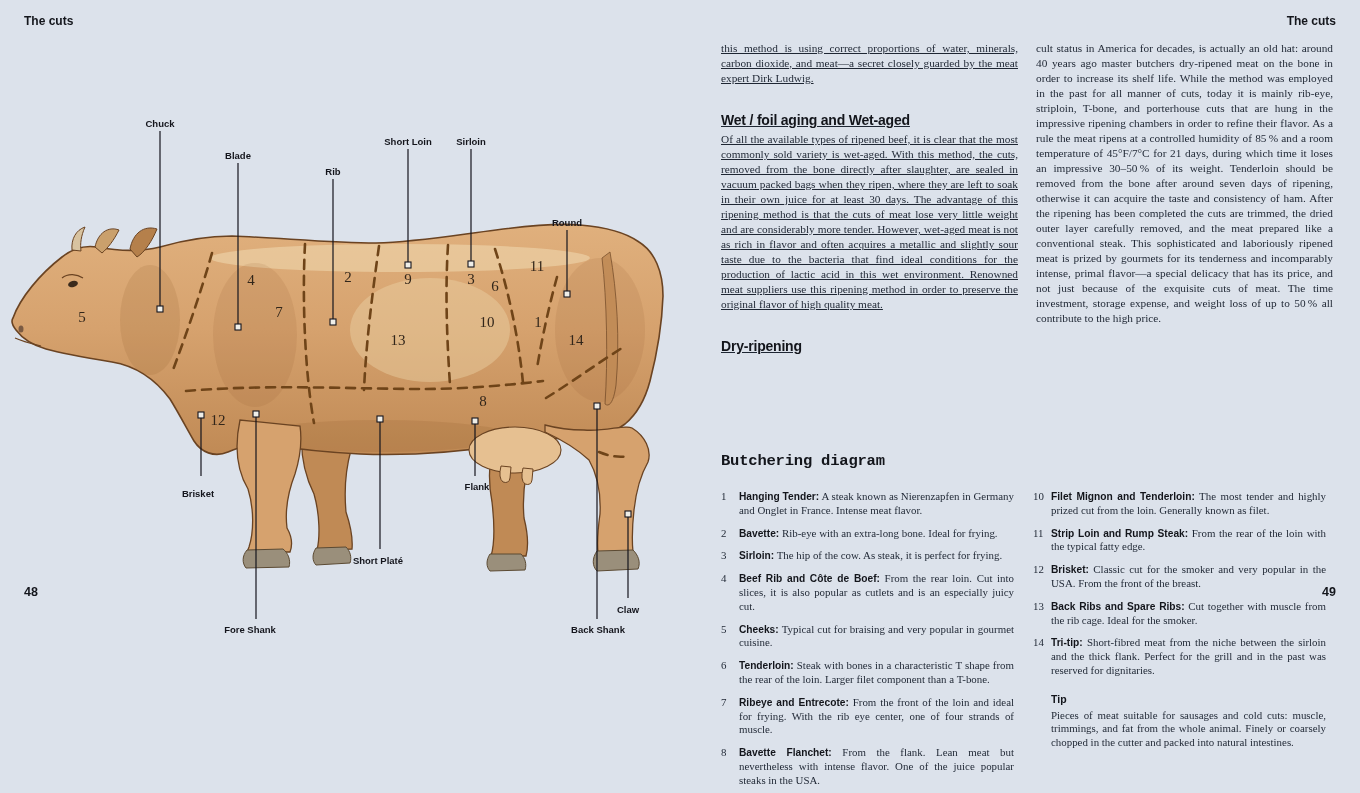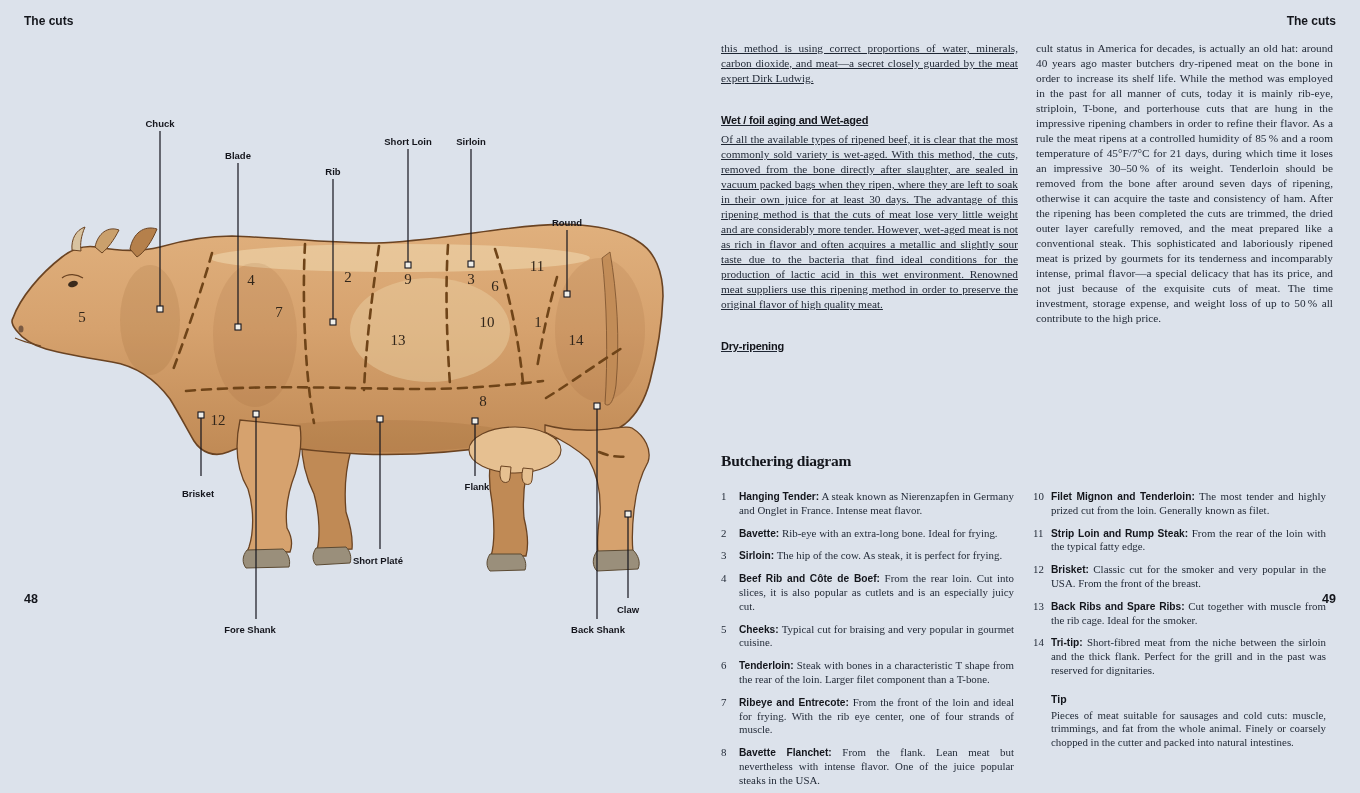--- a/index.html
+++ b/index.html
@@ -8,36 +8,36 @@
     width:1360px;height:793px;position:relative;overflow:hidden;
     background:#dce2eb;
     font-family:"Liberation Sans",sans-serif;
   }
   .page{position:absolute;top:0;width:680px;height:628px;}
   #page-left{left:0;}
   #page-right{left:680px;}
   .running-head{position:absolute;top:14px;font-weight:bold;font-size:12px;color:#14161c;letter-spacing:0;}
   #page-left .running-head{left:24px;}
   #page-right .running-head{right:24px;}
-  .folio{position:absolute;bottom:22px;font-weight:bold;font-size:12.5px;color:#14161c;}
+  .folio{position:absolute;bottom:29px;font-weight:bold;font-size:12.5px;color:#14161c;}
   #page-left .folio{left:24px;}
   #page-right .folio{right:24px;}
 
   
   .col{position:absolute;width:297px;font-family:"Liberation Serif",serif;
        font-size:11.3px;line-height:15px;color:#1e2633;text-align:justify;}
   #col1{left:41px;top:41px;text-decoration:underline;}
   #col2{left:356px;top:41px;}
   .col p{margin:0;}
-  .subhead{font-family:"Liberation Sans",sans-serif;font-weight:bold;font-size:11px;
+  .subhead{font-family:"Liberation Sans",sans-serif;font-weight:bold;font-size:14px;
            color:#13151b;margin:27px 0 4px 0;letter-spacing:-0.2px;text-align:left;}
 
   
   #butcher{position:absolute;left:41px;top:452px;width:618px;}
-  .bd-head{font-family:Liberation Serif, serif;font-weight:bold;font-size:15.5px;
+  .bd-head{font-family:Liberation Mono, monospace;font-weight:bold;font-size:15.5px;
            color:#13151b;margin:0 0 20px 0;letter-spacing:-0.2px;}
   .bd-cols{display:flex;gap:19px;}
   .bd-col{width:293px;}
   .bd-item{display:flex;margin-bottom:9px;font-family:"Liberation Serif",serif;
            font-size:10.9px;line-height:13.8px;color:#1e2633;text-align:justify;}
   .bd-num{flex:0 0 18px;font-size:10.9px;}
   .bd-text{flex:1;}
   .bd-name{font-family:"Liberation Sans",sans-serif;font-weight:bold;font-size:10.2px;color:#13151b;}
   .tip{margin-top:15px;padding-left:18px;font-family:"Liberation Serif",serif;
        font-size:10.9px;line-height:13.8px;color:#1e2633;text-align:justify;}

